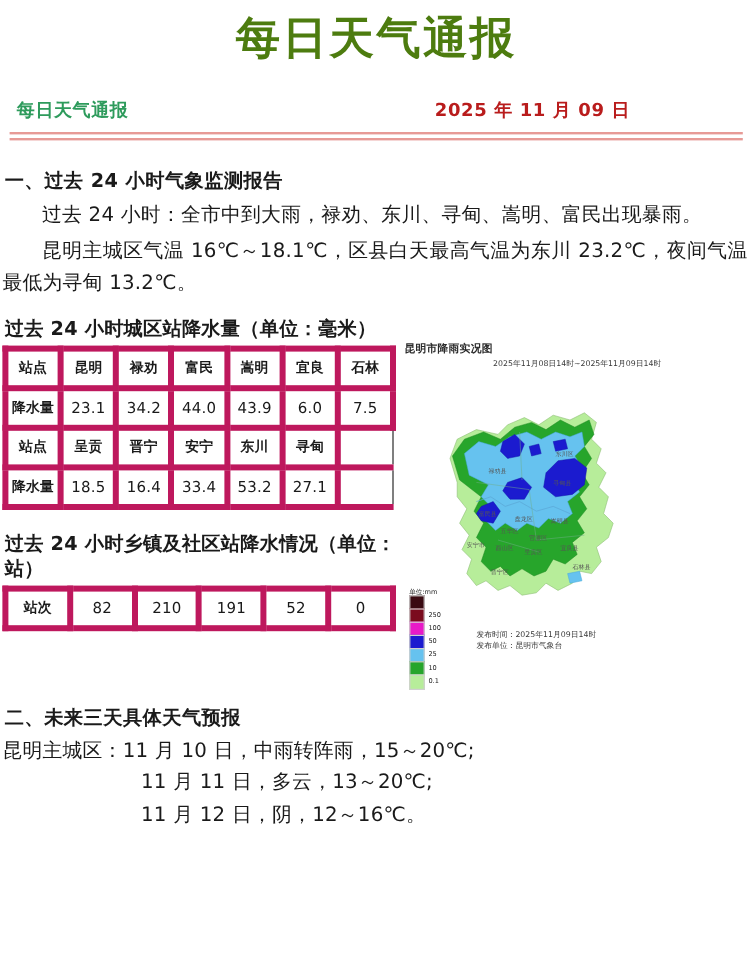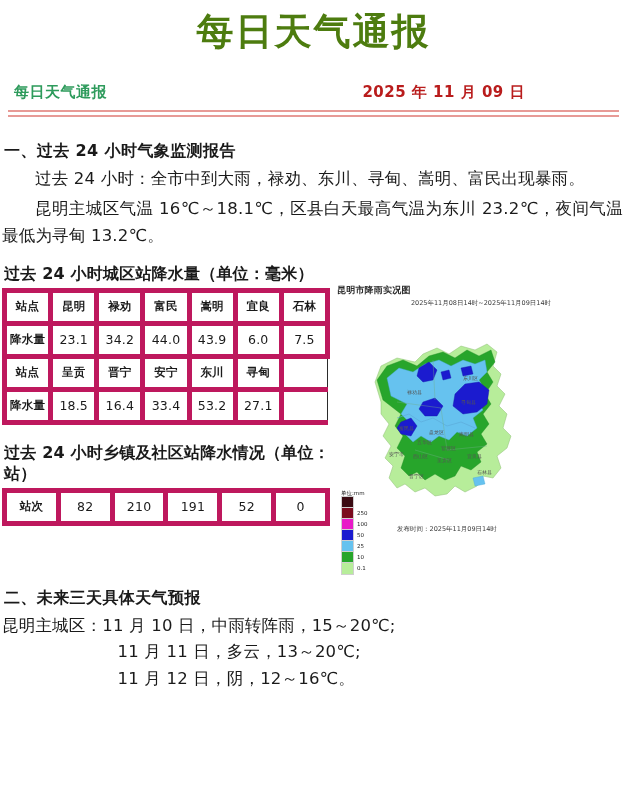--- a/index.html
+++ b/index.html
@@ -378,20 +378,21 @@
         </div>
         <div class="legend-row">
           <span class="legend-swatch" style="background:#B7ED9A"></span>
           <span class="legend-val">0.1</span>
         </div>
       </div>
     </div>
 
     <div class="map-footer">
       <div>发布时间：2025年11月09日14时</div>
+      <div>发布单位：昆明市气象台</div>
     </div>
   </div>
 </div>
 
 <div class="forecast-heading">二、未来三天具体天气预报</div>
 <div class="fc-line"><span class="fc-lead">昆明主城区：</span><span>11 月 10 日，中雨转阵雨，15～20℃;</span></div>
 <div class="fc-line cont"><span>11 月 11 日，多云，13～20℃;</span></div>
 <div class="fc-line cont"><span>11 月 12 日，阴，12～16℃。</span></div>
 
 </body></html>

